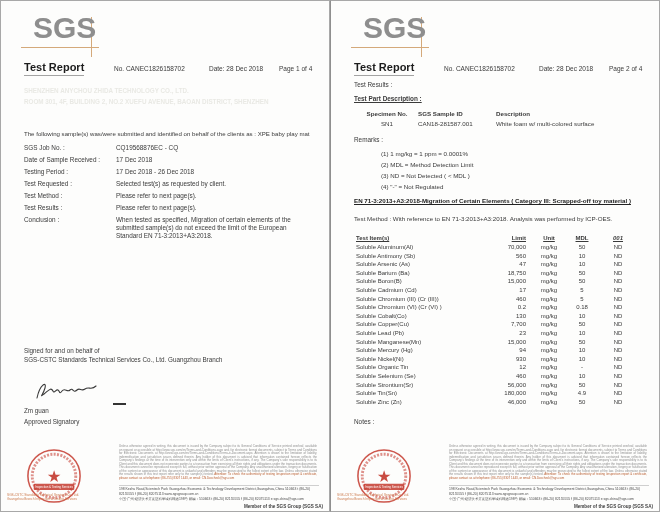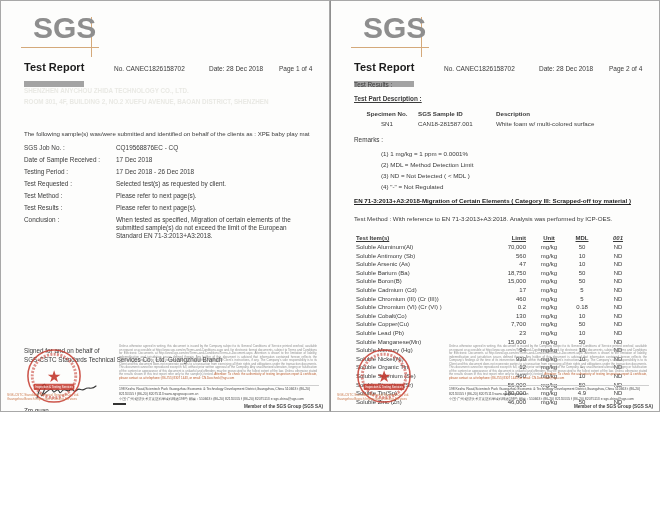--- a/index.html
+++ b/index.html
@@ -1,29 +1,29 @@
 <!DOCTYPE html>
 <html><head>
 <meta charset="utf-8">
 <style>
   * { margin:0; padding:0; box-sizing:border-box; }
   html,body { width:660px; height:512px; background:#ffffff; font-family:"Liberation Sans", sans-serif; }
   .sheet { display:flex; width:660px; height:512px; }
-  .page { position:relative; width:330px; height:412px; background:#fdfdfc; border:1px solid #a8a8a8; overflow:hidden; }
+  .page { position:relative; width:330px; height:512px; background:#fdfdfc; border:1px solid #a8a8a8; overflow:hidden; }
   .page + .page { border-left:1px solid #8f8f8f; }
 
   
   .logo-wrap { position:absolute; top:8px; left:28px; width:110px; height:48px; }
   .logo-text { position:absolute; top:2px; left:4px; font-size:30px; font-weight:bold; color:#8e8e8e; letter-spacing:0px; }
   .logo-hline { position:absolute; top:38px; left:-8px; width:78px; height:1px; background:#d4a97a; }
   .logo-vline { position:absolute; top:8px; left:62px; width:1px; height:40px; background:#d4a97a; }
 
   
   .hdr { position:absolute; top:60px; left:23px; right:10px; height:14px; font-size:6.5px; color:#3a3a3a; }
-  .hdr-title { position:absolute; left:0; top:0; font-size:11px; font-weight:bold; color:#1c1c1c; border-bottom:6px solid #a3a3a3; padding-bottom:8px; }
+  .hdr-title { position:absolute; left:0; top:0; font-size:11px; font-weight:bold; color:#1c1c1c; border-bottom:1px solid #a3a3a3; padding-bottom:2px; }
   .hdr-no   { position:absolute; left:90px; top:4px; }
   .hdr-date { position:absolute; left:185px; top:4px; }
   .hdr-page { position:absolute; left:255px; top:4px; }
 
   .client { position:absolute; top:84px; left:23px; right:12px; color:#e9e9e4; font-size:6.3px; line-height:11px; font-weight:bold; }
   .intro { position:absolute; top:129px; left:23px; right:8px; font-size:6.1px; color:#3a3a3a; white-space:nowrap; }
 
   .fields { position:absolute; top:143px; left:23px; right:10px; font-size:6.4px; color:#3a3a3a; }
   .kv { display:flex; margin-bottom:4px; line-height:8px; }
   .kv-l { width:92px; flex:0 0 92px; }

